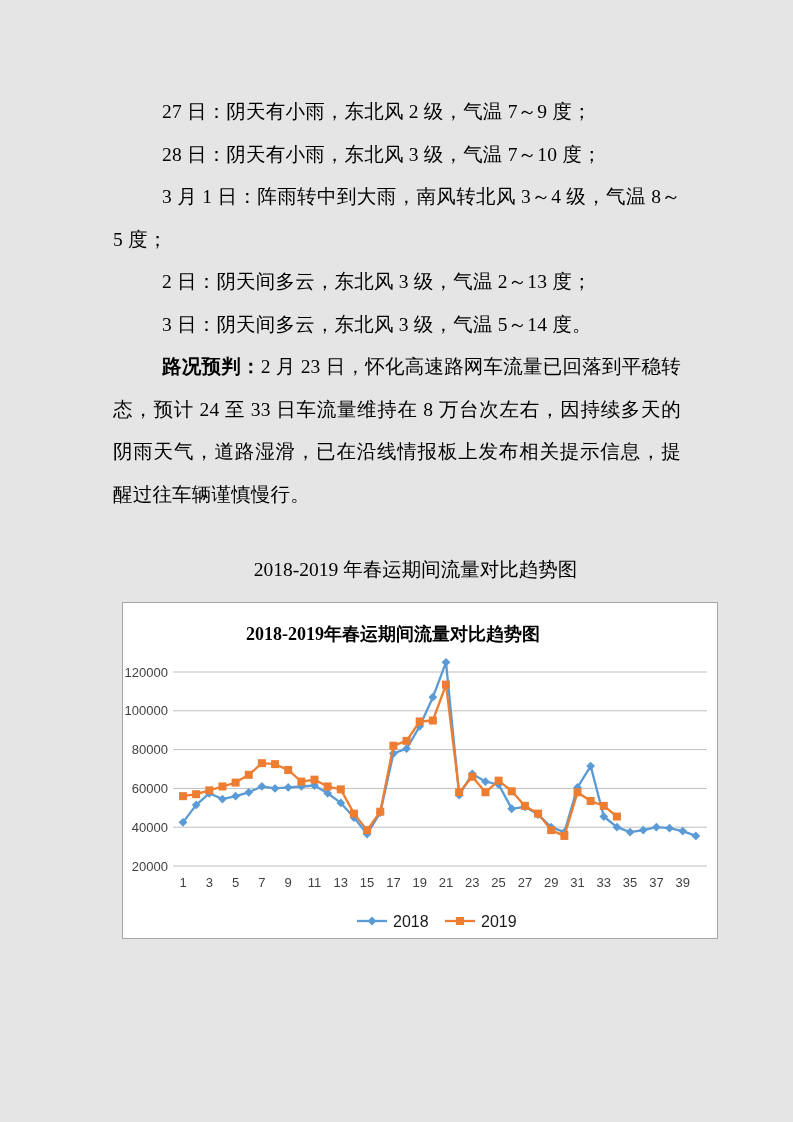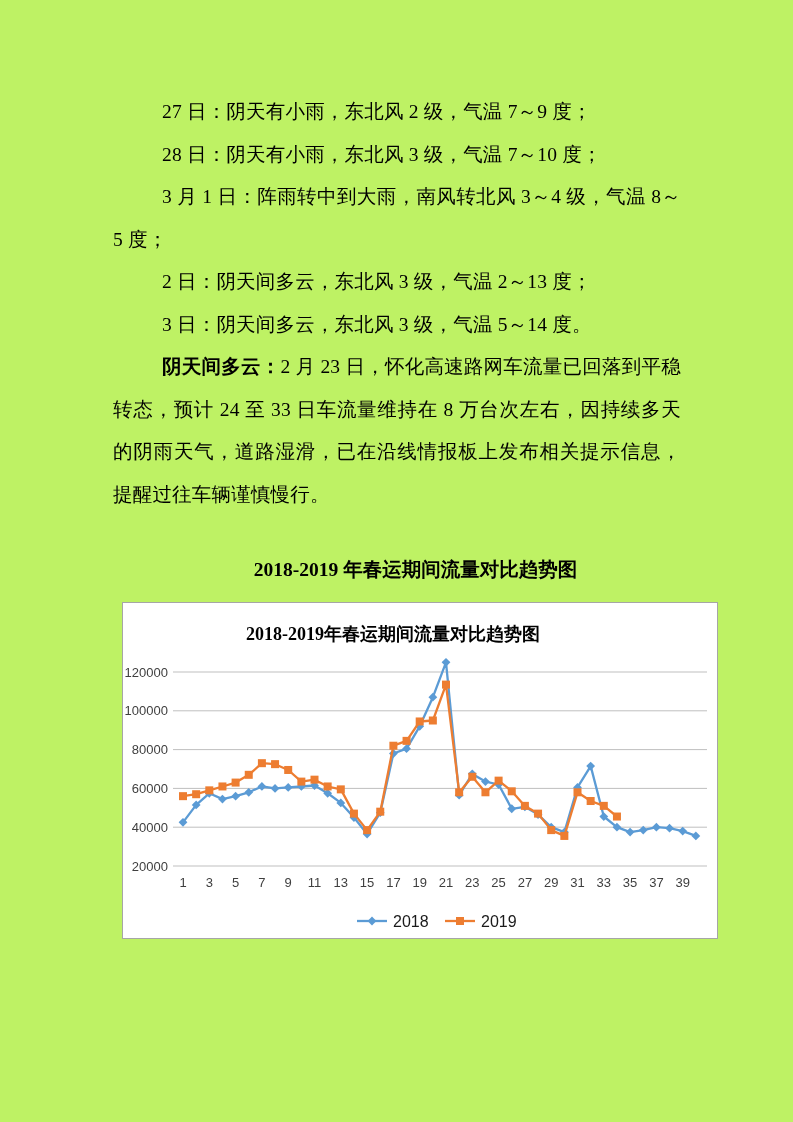--- a/index.html
+++ b/index.html
@@ -1,51 +1,51 @@
 <!DOCTYPE html>
 <html><head>
 <meta charset="utf-8">
 <style>
   html,body { margin:0; padding:0; }
   body {
     width:793px; height:1122px; background:#ffffff; overflow:hidden;
     font-family:"Liberation Serif","DejaVu Serif",serif;
   }
   .page {
-    position:relative; width:793px; height:1122px; background:#bef264; color:#000;
+    position:relative; width:793px; height:1122px; background:#e5e5e5; color:#000;
   }
   .text-block {
     position:absolute; left:113px; top:91px; width:568px;
     font-size:19.5px; line-height:42.5px; text-align:justify;
     letter-spacing:0.2px;
   }
   .para { margin:0; text-indent:49px; }
   .para .lead { font-weight:bold; }
   .section-heading {
     position:absolute; top:556px; left:113px; width:605px; margin:0;
-    text-align:center; font-size:19.5px; font-weight:bold;
+    text-align:center; font-size:19.5px; font-weight:normal;
   }
   .chart-box {
     position:absolute; left:122px; top:602px; width:596px; height:337px;
     border:1px solid #a6a6a6; box-sizing:border-box; background:#fff;
   }
   .chart-box svg { display:block; width:594px; height:335px; }
 </style>
 </head>
 <body>
 
 <div class="page">
 
   <div class="text-block">
     <p class="para">27 日：阴天有小雨，东北风 2 级，气温 7～9 度；</p>
     <p class="para">28 日：阴天有小雨，东北风 3 级，气温 7～10 度；</p>
     <p class="para">3 月 1 日：阵雨转中到大雨，南风转北风 3～4 级，气温 8～5 度；</p>
     <p class="para">2 日：阴天间多云，东北风 3 级，气温 2～13 度；</p>
     <p class="para">3 日：阴天间多云，东北风 3 级，气温 5～14 度。</p>
-    <p class="para"><span class="lead">阴天间多云：</span><span>2 月 23 日，怀化高速路网车流量已回落到平稳转态，预计 24 至 33 日车流量维持在 8 万台次左右，因持续多天的阴雨天气，道路湿滑，已在沿线情报板上发布相关提示信息，提醒过往车辆谨慎慢行。</span></p>
+    <p class="para"><span class="lead">路况预判：</span><span>2 月 23 日，怀化高速路网车流量已回落到平稳转态，预计 24 至 33 日车流量维持在 8 万台次左右，因持续多天的阴雨天气，道路湿滑，已在沿线情报板上发布相关提示信息，提醒过往车辆谨慎慢行。</span></p>
   </div>
 
   <h2 class="section-heading">2018-2019 年春运期间流量对比趋势图</h2>
 
   <div class="chart-box">
     <svg id="chart-svg" viewBox="0 0 594 335">
         <g>
           <line x1="50" x2="584" y1="263" y2="263" stroke="#bfbfbf" stroke-width="1"></line>
           <line x1="50" x2="584" y1="224.2" y2="224.2" stroke="#bfbfbf" stroke-width="1"></line>
           <line x1="50" x2="584" y1="185.4" y2="185.4" stroke="#bfbfbf" stroke-width="1"></line>

